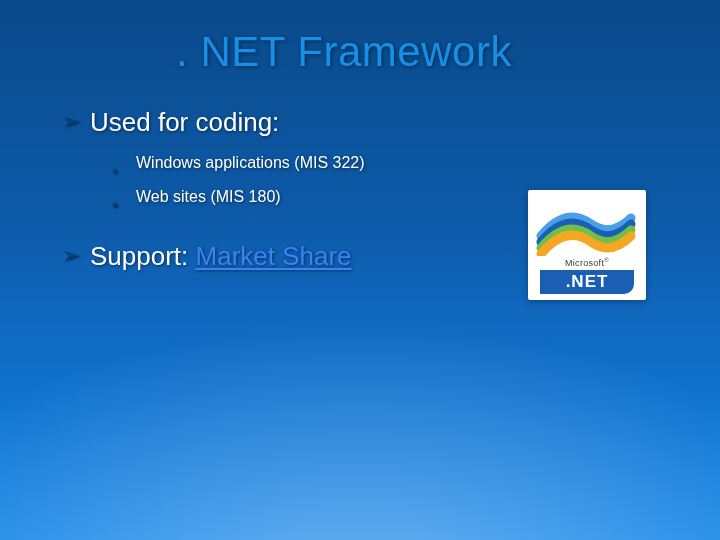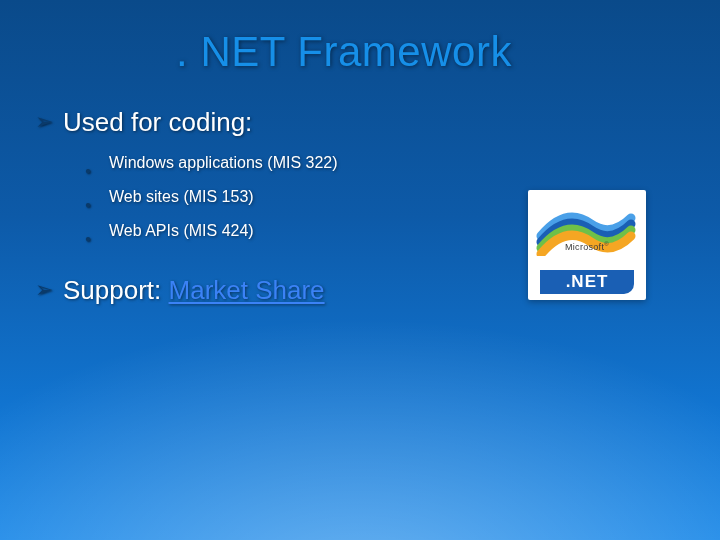--- a/index.html
+++ b/index.html
@@ -15,21 +15,21 @@
   .slide { width: 688px; height: 540px; position: relative; padding: 0; }
   .title {
     color: #168fe8;
     font-size: 42px;
     font-weight: 400;
     text-align: center;
     padding-top: 28px;
     letter-spacing: 0.5px;
     text-shadow: 1px 1px 4px rgba(0,0,0,0.5);
   }
-  .content { padding: 22px 44px 0 41px; }
+  .content { padding: 22px 44px 0 68px; }
   .top-item {
     font-size: 26px;
     line-height: 40px;
     position: relative;
     padding-left: 22px;
     margin-top: 4px;
     text-shadow: 1px 1px 3px rgba(0,0,0,0.5);
   }
   .top-item::before {
     content: "➢";
@@ -112,39 +112,38 @@
     width: 94px;
     height: 24px;
     background: #1a5fb4;
     color: #ffffff;
     font-size: 17px;
     font-weight: bold;
     letter-spacing: 1px;
     text-align: center;
     line-height: 24px;
     border-radius: 0 0 10px 0;
-    margin-top: 18px;
+    margin-top: 2px;
   }
 </style>
 </head>
 <body>
 
 <div class="slide">
 
   <div class="title">. NET Framework</div>
 
   <div class="content">
 
     <div class="top-item">
       <span>Used for coding:</span>
     </div>
     <div class="sub-list">
       <div class="sub-item">Windows applications (MIS 322)</div>
-      <div class="sub-item">Web sites (MIS 153)</div>
-      <div class="sub-item">Web APIs (MIS 424)</div>
+      <div class="sub-item">Web sites (MIS 180)</div>
     </div>
 
 
     <div class="block">
       <div class="top-item">
         <span>Support: </span><span class="link">Market Share</span>
       </div>
     </div>
 
   </div>

